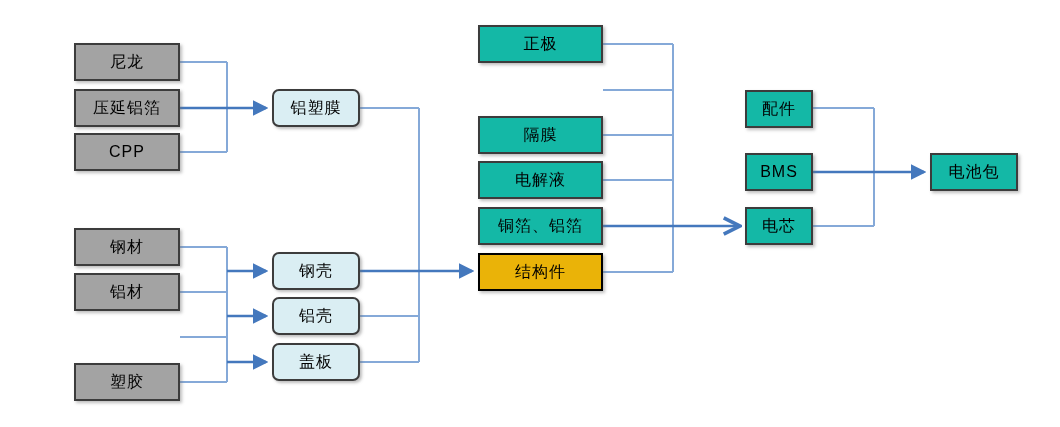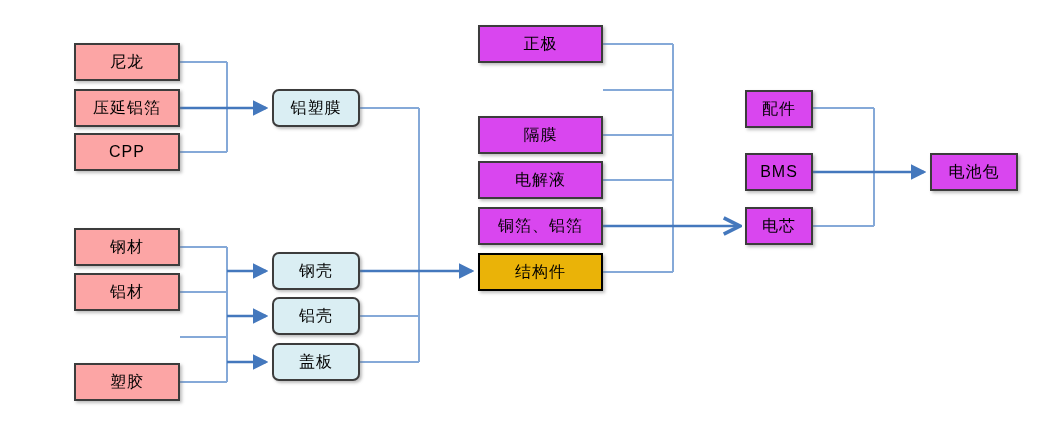--- a/index.html
+++ b/index.html
@@ -14,23 +14,23 @@
   .node{
     position:absolute;
     height:34px;
     border:2px solid #3c3c3c;
     box-shadow:2px 2px 3px rgba(110,110,110,.45);
     display:flex;align-items:center;justify-content:center;
     font-size:16px;color:#000;letter-spacing:1px;
     box-sizing:content-box;
     white-space:nowrap;
   }
-  .pink{background:#fca5a5;}
+  .pink{background:#a3a3a3;}
   .lblue{background:#daeef3;border-radius:7px;}
-  .white{background:#d946ef;}
+  .white{background:#14b8a6;}
   .cyan{background:#eab308;border-color:#000;}
 </style>
 </head>
 <body>
 
 <div id="canvas">
 
   <svg id="wires" width="1060" height="427" viewBox="0 0 1060 427">
     <defs>
       <marker id="arrowSolid" viewBox="0 0 10 10" refX="8.5" refY="5" markerWidth="6.5" markerHeight="6.5" orient="auto">

